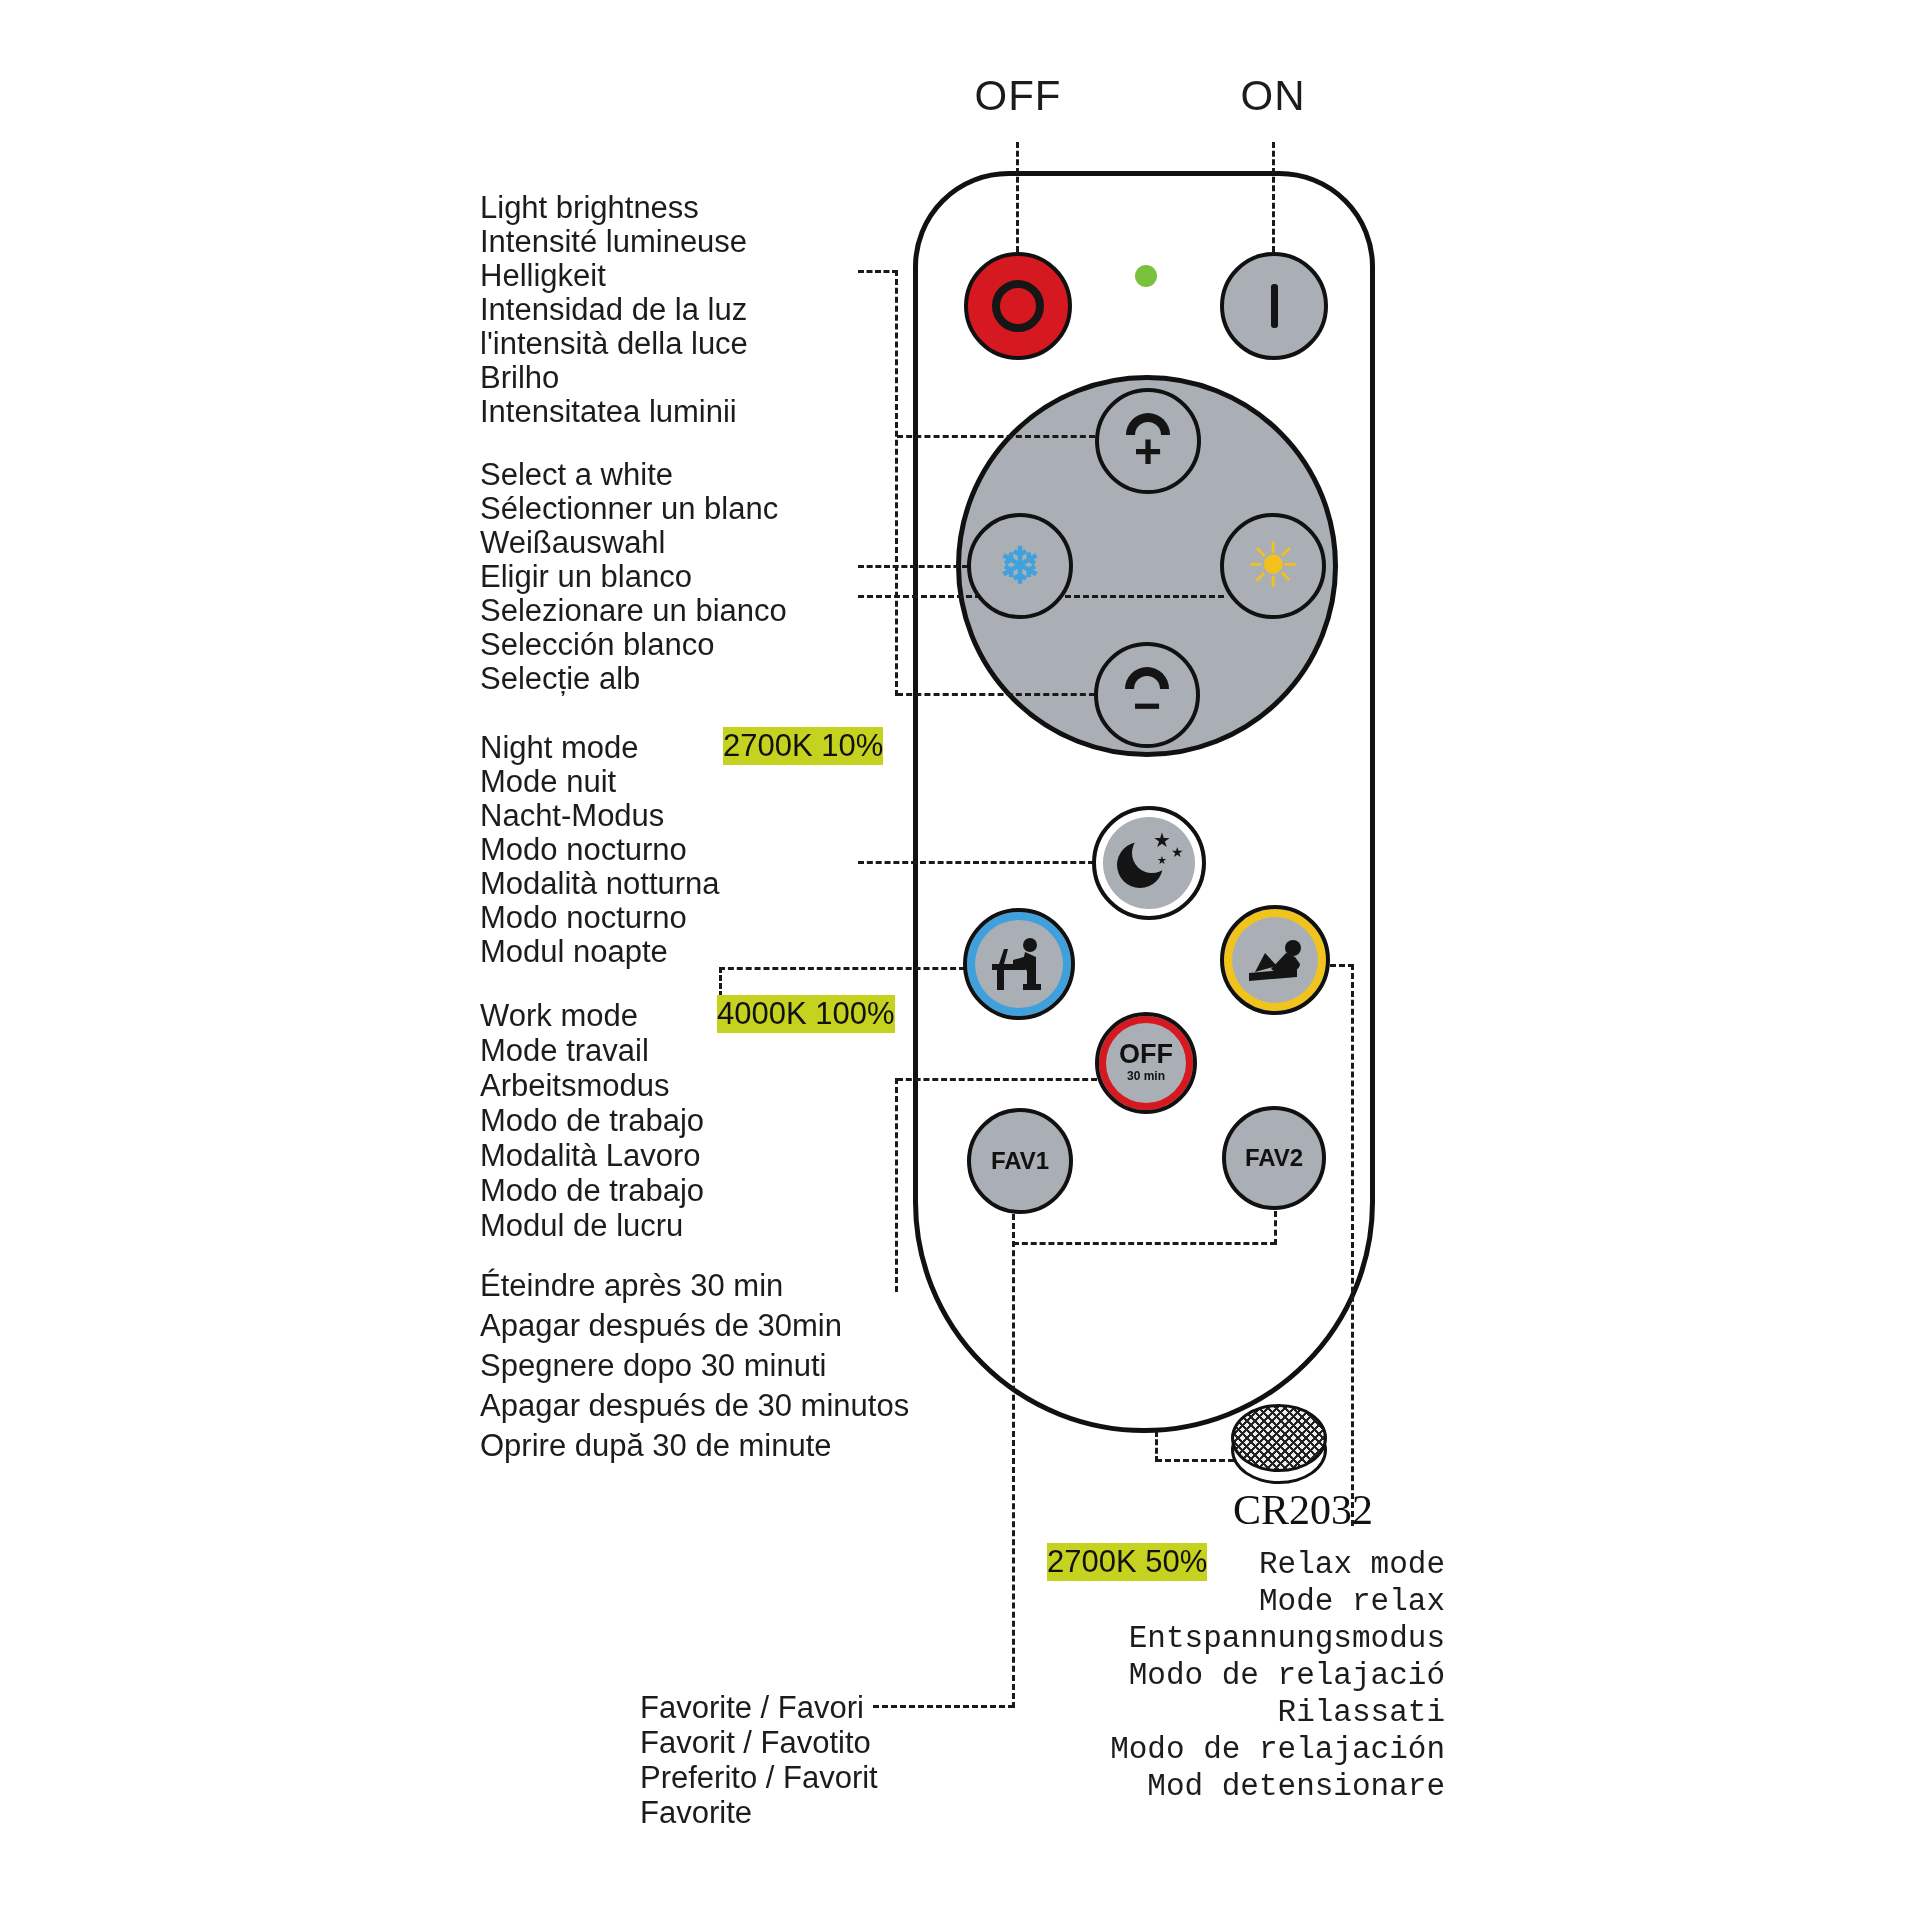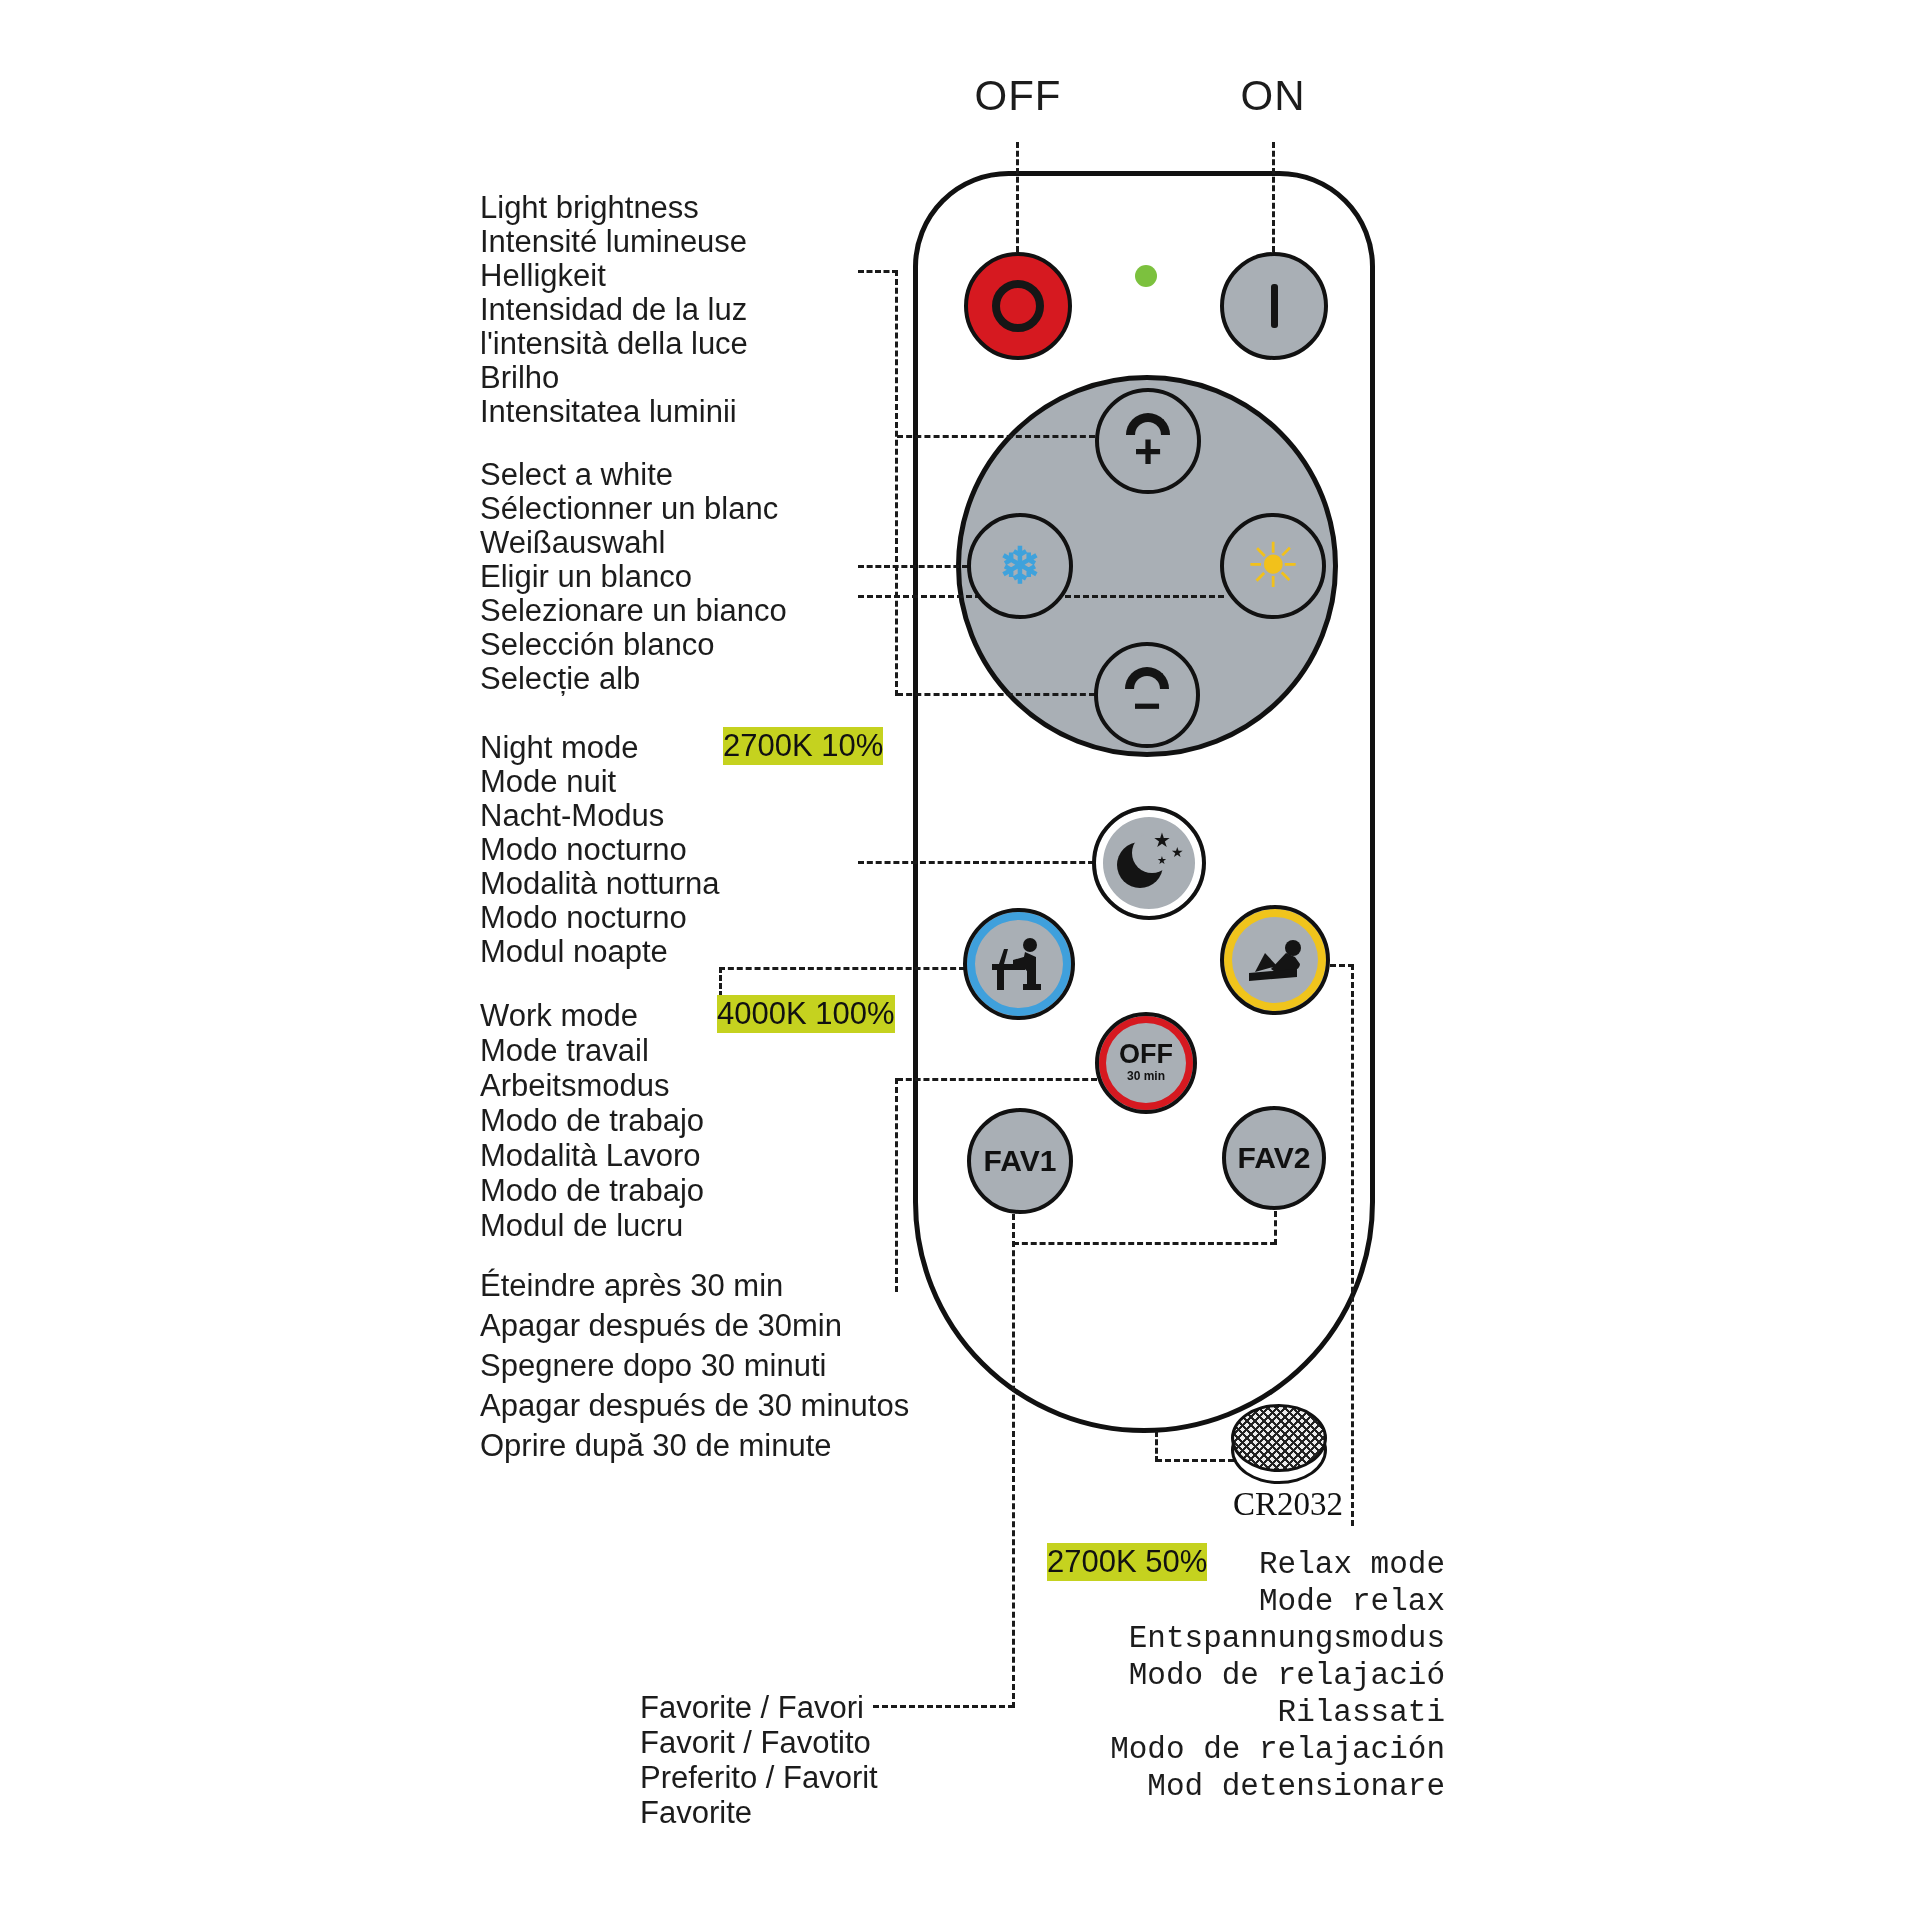--- a/index.html
+++ b/index.html
@@ -30,21 +30,21 @@
   .pm{font-size:48px;font-weight:bold;line-height:34px;color:#141414;}
   .snow{font-size:50px;font-weight:bold;color:#3fa2dc;line-height:50px;}
   .sun{font-size:62px;color:#f2c11b;line-height:62px;}
   
   .btn-night{left:1092px;top:806px;width:114px;height:114px;box-shadow:inset 0 0 0 7px #fff;}
   .btn-work{left:963px;top:908px;width:112px;height:112px;box-shadow:inset 0 0 0 8px #3fa0dc;}
   .btn-relax{left:1220px;top:905px;width:110px;height:110px;box-shadow:inset 0 0 0 8px #f0c41c;}
   .btn-off30{left:1095px;top:1012px;width:102px;height:102px;box-shadow:inset 0 0 0 7px #d61920;}
   .off30-t1{font-size:27px;font-weight:bold;line-height:26px;color:#111;}
   .off30-t2{font-size:12px;font-weight:bold;line-height:18px;color:#111;}
-  .btn-fav{font-size:30px;font-weight:bold;color:#111;}
+  .btn-fav{font-size:24px;font-weight:bold;color:#111;}
   .fav1{left:967px;top:1108px;width:106px;height:106px;}
   .fav2{left:1222px;top:1106px;width:104px;height:104px;}
   
   .moon-wrap{position:relative;width:72px;height:62px;}
   .moon{position:absolute;left:4px;top:10px;width:46px;height:46px;border-radius:50%;background:#141414;}
   .moon::after{content:"";position:absolute;left:15px;top:-9px;width:40px;height:40px;border-radius:50%;background:#a9afb5;}
   .star{position:absolute;color:#141414;}
   .s1{left:40px;top:-4px;font-size:20px;}
   .s2{left:58px;top:12px;font-size:14px;}
   .s3{left:44px;top:22px;font-size:11px;}
@@ -60,21 +60,21 @@
   .eglo-text{font-size:47px;font-weight:bold;letter-spacing:8px;line-height:50px;}
   .eglo-by{font-size:23px;font-weight:bold;letter-spacing:3px;margin:6px 0 0 76px;}
   
   .battery{position:absolute;left:1231px;top:1404px;width:96px;height:80px;}
   .battery-rim{position:absolute;left:0;top:12px;width:96px;height:68px;border-radius:50%;
                background:#fff;border:3px solid #111;box-sizing:border-box;}
   .battery-top{position:absolute;left:0;top:0;width:96px;height:68px;border-radius:50%;border:3px solid #111;box-sizing:border-box;
                background:repeating-linear-gradient(45deg,#222 0 2px,rgba(0,0,0,0) 2px 6px),
                           repeating-linear-gradient(135deg,#222 0 2px,rgba(0,0,0,0) 2px 6px),#ececec;}
   .battery-label{position:absolute;left:1233px;top:1486px;width:110px;text-align:center;
-                 font-family:"Liberation Serif", serif;font-size:33px;color:#111;}
+                 font-family:"Liberation Serif", serif;font-size:42px;color:#111;}
 </style>
 </head>
 <body>
 
 <div class="canvas">
 
   <div class="shell"></div>
   <div class="pad"></div>
 
   <div class="dh" style="left:858px;top:270px;width:40px;"></div>

